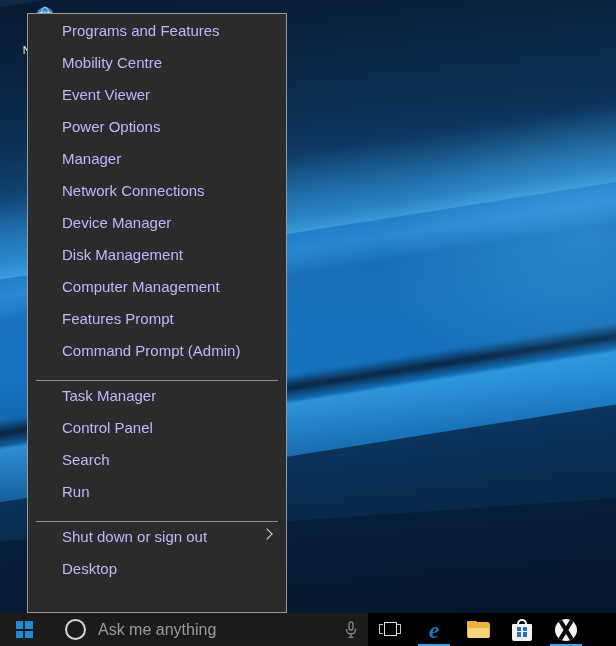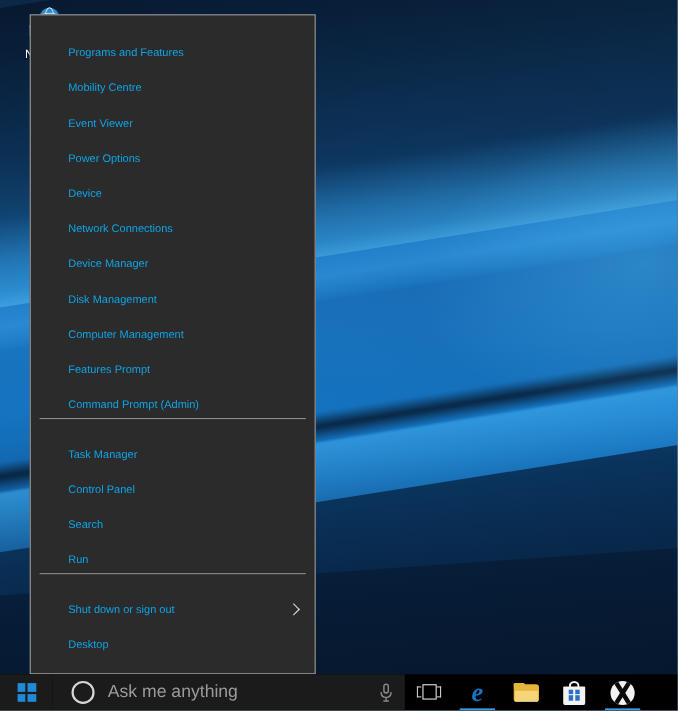--- a/index.html
+++ b/index.html
@@ -93,25 +93,25 @@
     left:27px; top:13px;
     width:260px; height:600px;
     background:#2b2b2b;
     border:1px solid #9a9a9a;
     box-shadow:0 0 0 0 rgba(0,0,0,0);
     padding-top:8px;
     z-index:20;
   }
   .menu-item {
     display:flex;
-    align-items:flex-end;
+    align-items:flex-start;
     height:32px;
     padding:0 12px 0 34px;
-    color:#0ea5e9;
-    font-size:10px;
+    color:#c4b5fd;
+    font-size:15px;
     white-space:nowrap;
     cursor:default;
     position:relative;
   }
   .menu-item .mi-label { flex:1 1 auto; }
   .menu-sep {
     height:1px;
     background:#8e8e8e;
     margin:6px 8px 6px 8px;
   }
@@ -339,21 +339,21 @@
     <div class="menu-item">
       <span class="mi-label">Mobility Centre</span>
     </div>
     <div class="menu-item">
       <span class="mi-label">Event Viewer</span>
     </div>
     <div class="menu-item">
       <span class="mi-label">Power Options</span>
     </div>
     <div class="menu-item">
-      <span class="mi-label">Device</span>
+      <span class="mi-label">Manager</span>
     </div>
     <div class="menu-item">
       <span class="mi-label">Network Connections</span>
     </div>
     <div class="menu-item">
       <span class="mi-label">Device Manager</span>
     </div>
     <div class="menu-item">
       <span class="mi-label">Disk Management</span>
     </div>

